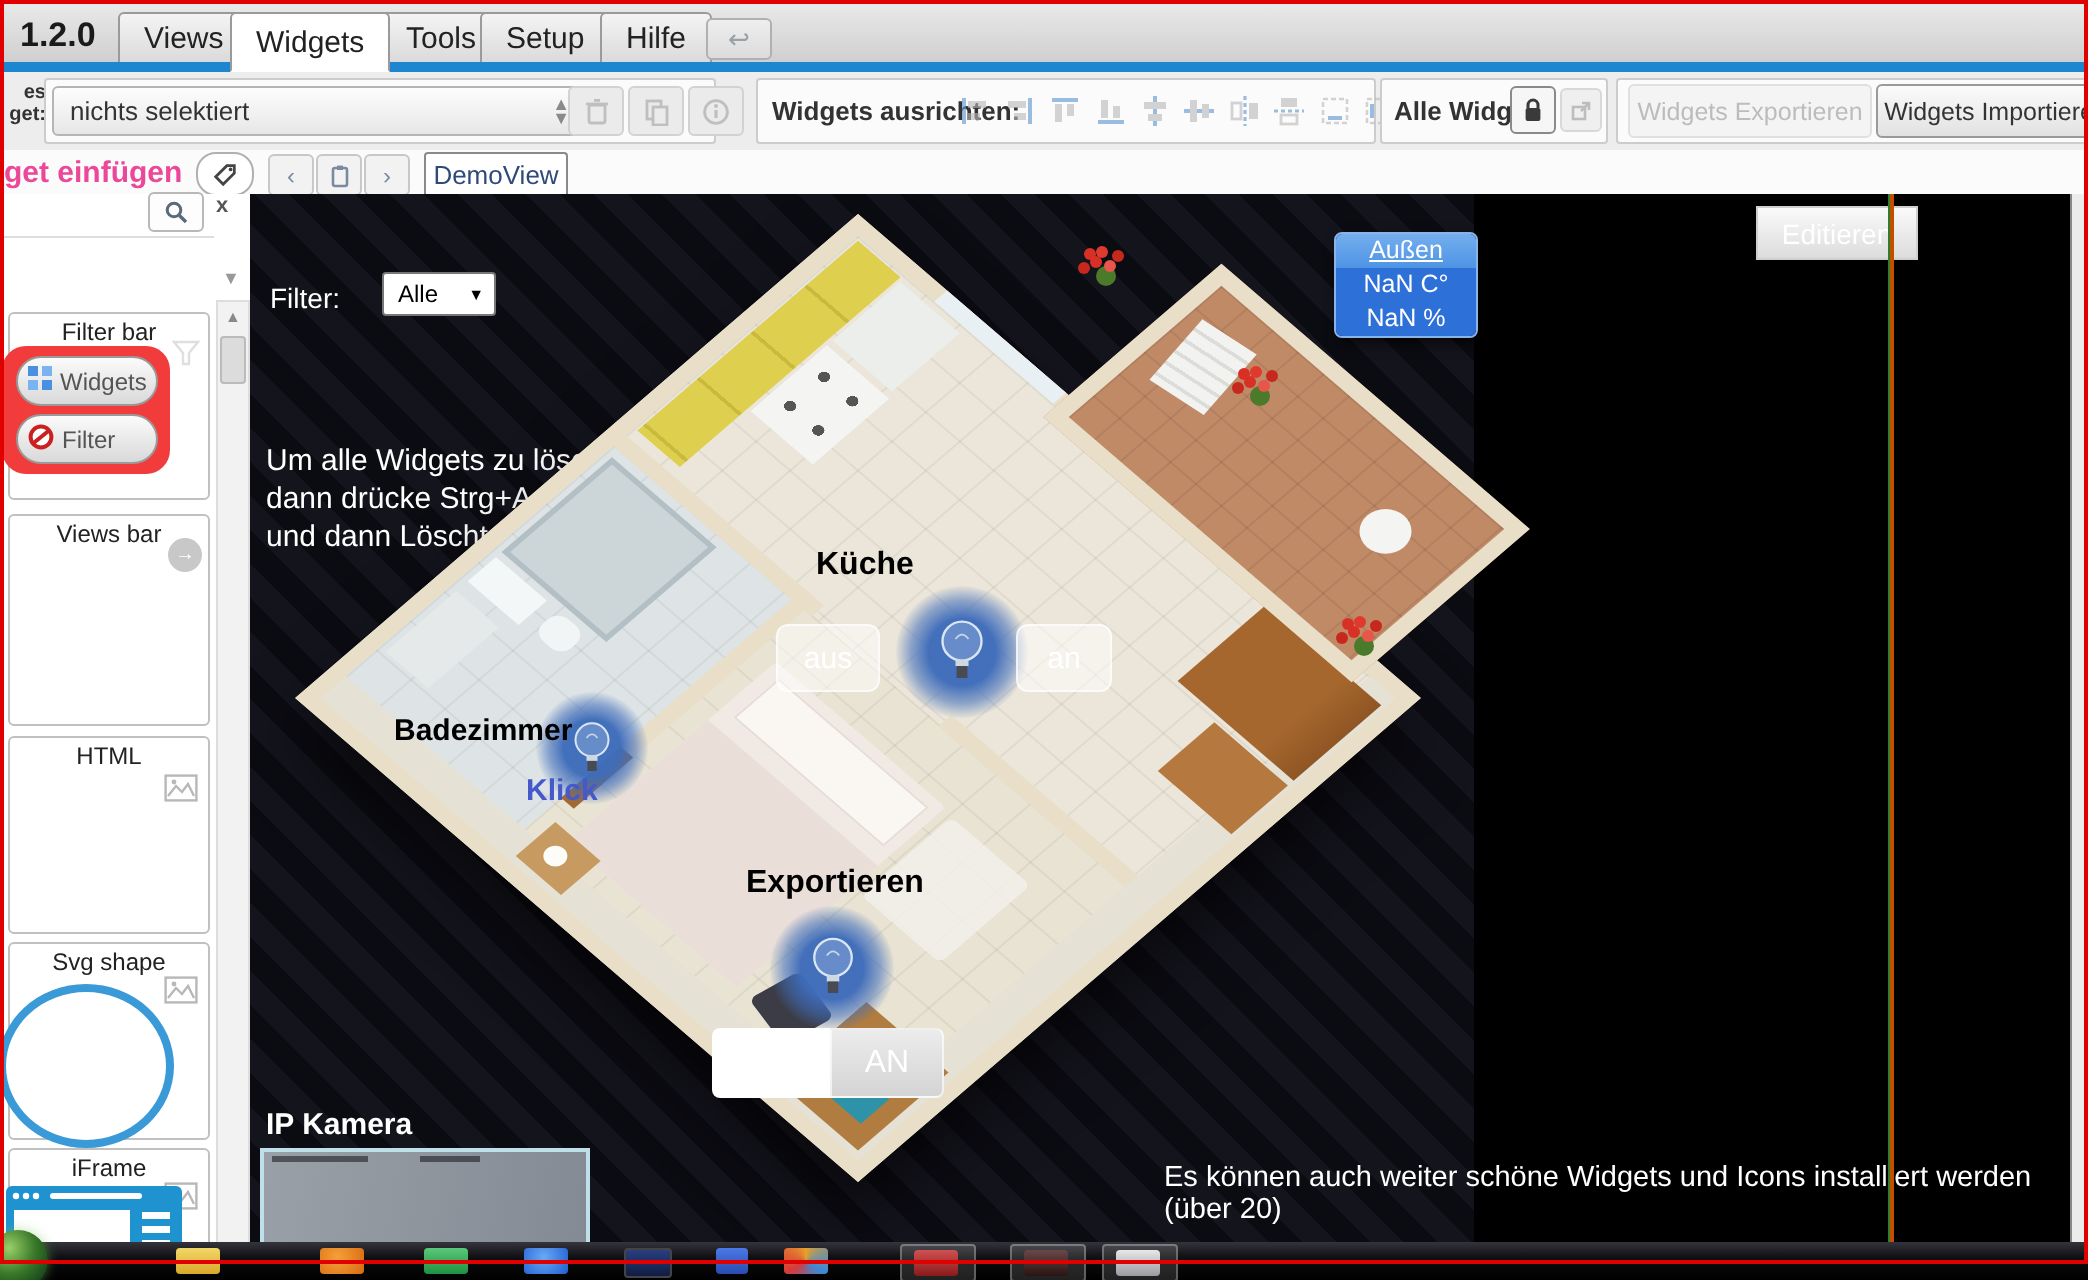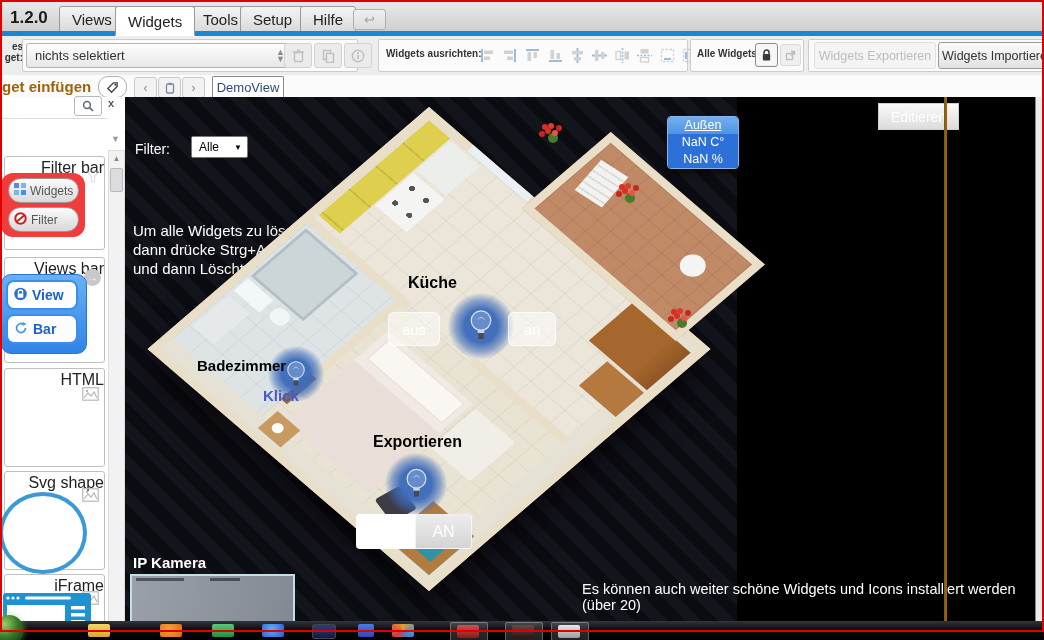--- a/index.html
+++ b/index.html
@@ -17,50 +17,50 @@
   .bluestrip{left:2px;top:31px;width:1040px;height:5px;background:#1c86d1;z-index:2;}
   
   .toolbar{left:2px;top:36px;width:1040px;height:39px;background:#ededed;border-bottom:1px solid #c6c6c6;}
   .tpanel{top:39px;height:31px;background:#fbfbfb;border:1px solid #cccccc;border-radius:2px;}
   .sel-label{left:3px;top:41px;width:20px;font-size:10px;font-weight:bold;color:#333;line-height:11px;text-align:right;}
   .dropdown{left:26px;top:43px;width:250px;height:23px;border:1px solid #b5b5b5;border-radius:3px;
             background:linear-gradient(#fdfdfd,#e7e7e7);display:flex;align-items:center;padding:0 8px;font-size:13px;color:#333;}
   .dropdown .arr{margin-left:auto;color:#8a8a8a;font-size:9px;line-height:7px;text-align:center;}
   .tbtn{width:26px;height:23px;border:1px solid #d2d2d2;border-radius:3px;background:#ebebeb;
         display:flex;align-items:center;justify-content:center;}
-  .align-label{font-size:10px;font-weight:600;color:#333;}
+  .align-label{font-size:13px;font-weight:600;color:#333;}
   .aicon{width:18px;height:18px;opacity:.6;display:flex;align-items:center;justify-content:center;}
   .lockbtn{width:21px;height:22px;border:1px solid #8a8a8a;border-radius:3px;background:#f6f6f6;
            display:flex;align-items:center;justify-content:center;}
   .extbtn{width:19px;height:20px;border:1px solid #d8d8d8;border-radius:3px;background:#efefef;
           display:flex;align-items:center;justify-content:center;}
   .exp-btn{border:1px solid #e0e0e0;border-radius:3px;background:#f4f4f4;color:#bcbcbc;
            font-size:12.5px;display:flex;align-items:center;justify-content:center;}
   .imp-btn{border:1px solid #9a9a9a;border-radius:3px;background:linear-gradient(#fbfbfb,#e2e2e2);
            color:#333;font-size:12.5px;display:flex;align-items:center;justify-content:center;}
   
   .viewrow{left:2px;top:75px;width:1040px;height:22px;background:#fbfbfb;}
-  .pal-header{left:2px;top:78px;font-size:15px;font-weight:bold;color:#a16207;}
+  .pal-header{left:2px;top:78px;font-size:15px;font-weight:bold;color:#ec4899;}
   .tagbtn{left:98px;top:76px;width:27px;height:20px;border:1px solid #b0b0b0;border-radius:10px;background:#fff;
           display:flex;align-items:center;justify-content:center;}
   .navbtn{top:77px;width:21px;height:19px;background:#f2f2f2;border:1px solid #c8c8c8;border-radius:3px;
           color:#7a8aa0;font-size:12px;display:flex;align-items:center;justify-content:center;}
   .viewtab{left:212px;top:76px;width:70px;height:20px;background:#fff;border:1px solid #8a8a8a;border-bottom:none;
            border-radius:2px 2px 0 0;display:flex;align-items:center;justify-content:center;font-size:13px;color:#2f4a7a;}
   .sidebar{left:2px;top:97px;width:123px;height:524px;background:#fff;border-right:1px solid #999;}
   .searchbtn{left:74px;top:96px;width:26px;height:18px;border:1px solid #b8b8b8;border-radius:3px;background:#fdfdfd;
              display:flex;align-items:center;justify-content:center;}
   .closex{left:108px;top:97px;font-size:11px;font-weight:bold;color:#555;}
   .sdivider{left:2px;top:118px;width:105px;height:1px;background:#ddd;}
   .ddarrow{left:111px;top:134px;color:#999;font-size:9px;}
   .scrolltrack{left:108px;top:150px;width:15px;height:471px;background:#f2f2f2;border:1px solid #ddd;}
   .scrollup{width:15px;height:15px;display:flex;align-items:center;justify-content:center;color:#888;font-size:8px;}
   .scrollthumb{position:absolute;left:1px;top:17px;width:11px;height:22px;background:#dcdcdc;border:1px solid #bbb;border-radius:2px;}
   .spanel{left:4px;width:99px;background:#fff;border:1px solid #c0c0c0;border-radius:3px;}
-  .spanel .ptitle{text-align:right;font-size:16px;color:#222;padding-top:2px;}
+  .spanel .ptitle{text-align:center;font-size:12px;color:#222;padding-top:2px;}
   .redwidget{position:absolute;left:-4px;top:16px;width:84px;height:64px;background:#f23c3c;border-radius:12px;}
   .pillbtn{position:absolute;left:7px;width:71px;height:25px;border-radius:13px;border:1px solid #9a9a9a;
            background:linear-gradient(#fbfbfb,#d9d9d9);display:flex;align-items:center;gap:4px;padding-left:5px;
            font-size:12px;color:#555;box-sizing:border-box;}
   .bluewidget{position:absolute;left:-4px;top:16px;width:84px;height:78px;border-radius:10px;
               background:linear-gradient(#6ab0f5,#2f84e6);border:1px solid #2a74cc;}
   .viewpill{position:absolute;left:4px;width:72px;height:30px;border-radius:8px;background:#fdfdff;border:2px solid #3a90e8;
             display:flex;align-items:center;gap:5px;padding-left:6px;font-size:14px;font-weight:bold;color:#1a64c8;box-sizing:border-box;}
   .imgicon{position:absolute;right:5px;}
   .htmlbox{position:absolute;left:-2px;top:26px;width:72px;height:58px;border:3px solid #2a9fd6;border-radius:14px;
@@ -308,37 +308,20 @@
               <line x1="2.8" y1="9.5" x2="10.2" y2="3.5" stroke="#cc2020" stroke-width="2"></line>
             </svg></span>
         <span>Filter</span>
       </div>
     </div>
   </div>
 
   <div class="abs spanel" style="top:257px;height:104px">
     <div class="ptitle">Views bar</div>
     <div class="circbtn">→</div>
-    <div class="bluewidget">
-      <div class="viewpill" style="top:5px">
-        <span><svg width="13" height="14" viewBox="0 0 12 13">
-              <circle cx="6" cy="6.5" r="5.8" fill="#2a70d0"></circle>
-              <path d="M4 6 V4.8 a2 2 0 0 1 4 0 V6" fill="none" stroke="#fff" stroke-width="1.2"></path>
-              <rect x="3.4" y="6" width="5.2" height="4" rx="0.8" fill="#fff"></rect>
-            </svg></span>
-        <span>View</span>
-      </div>
-      <div class="viewpill" style="top:39px">
-        <span><svg width="14" height="14" viewBox="0 0 14 14">
-              <path d="M11.5 7 a4.5 4.5 0 1 1 -2 -3.7" fill="none" stroke="#4a9ae0" stroke-width="1.8"></path>
-              <path d="M9 1 L12.5 3 L9 5 Z" fill="#4a9ae0"></path>
-            </svg></span>
-        <span>Bar</span>
-      </div>
-    </div>
   </div>
 
   <div class="abs spanel" style="top:368px;height:97px">
     <div class="ptitle">HTML</div>
     <span class="imgicon" style="top:18px"><svg width="17" height="14" viewBox="0 0 17 14">
           <rect x="0.8" y="0.8" width="15.4" height="12.4" fill="none" stroke="#b8b8b8" stroke-width="1.2"></rect>
           <path d="M2 11 L6 6 L9 9 L12 5 L15 11" fill="none" stroke="#b8b8b8" stroke-width="1.2"></path>
           <circle cx="5" cy="4" r="1.2" fill="#b8b8b8"></circle>
         </svg></span>
   </div>

